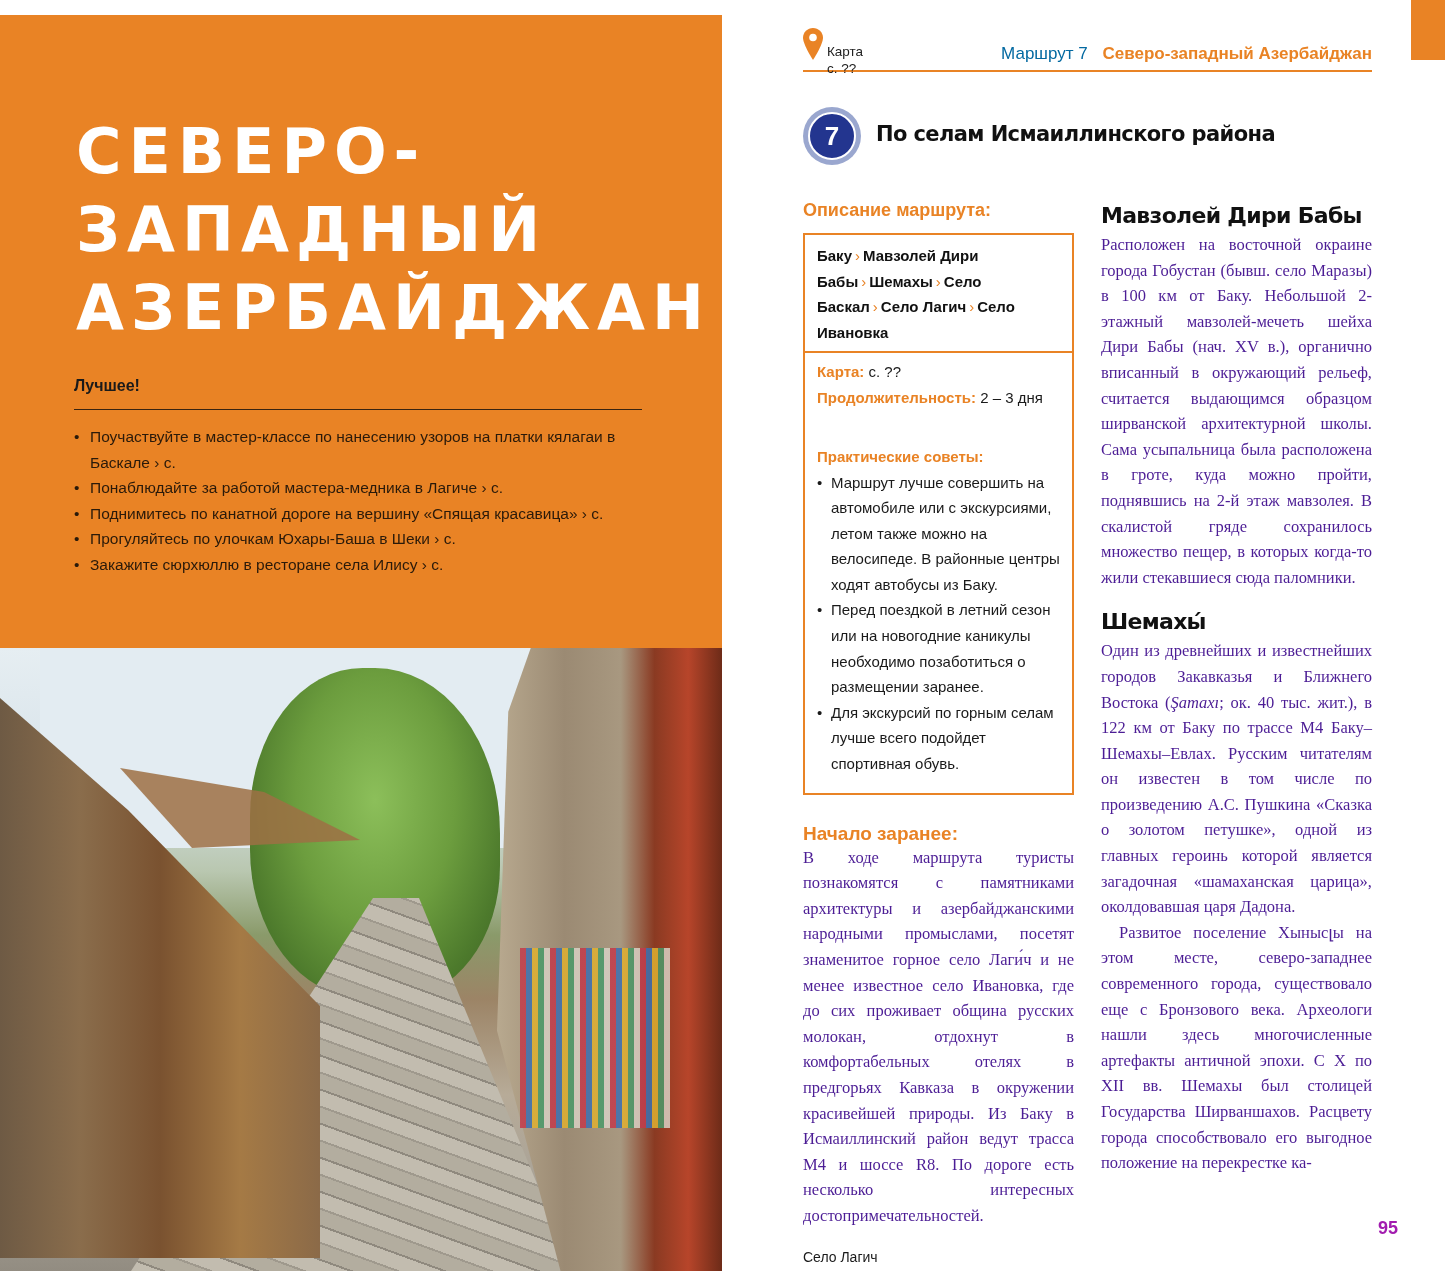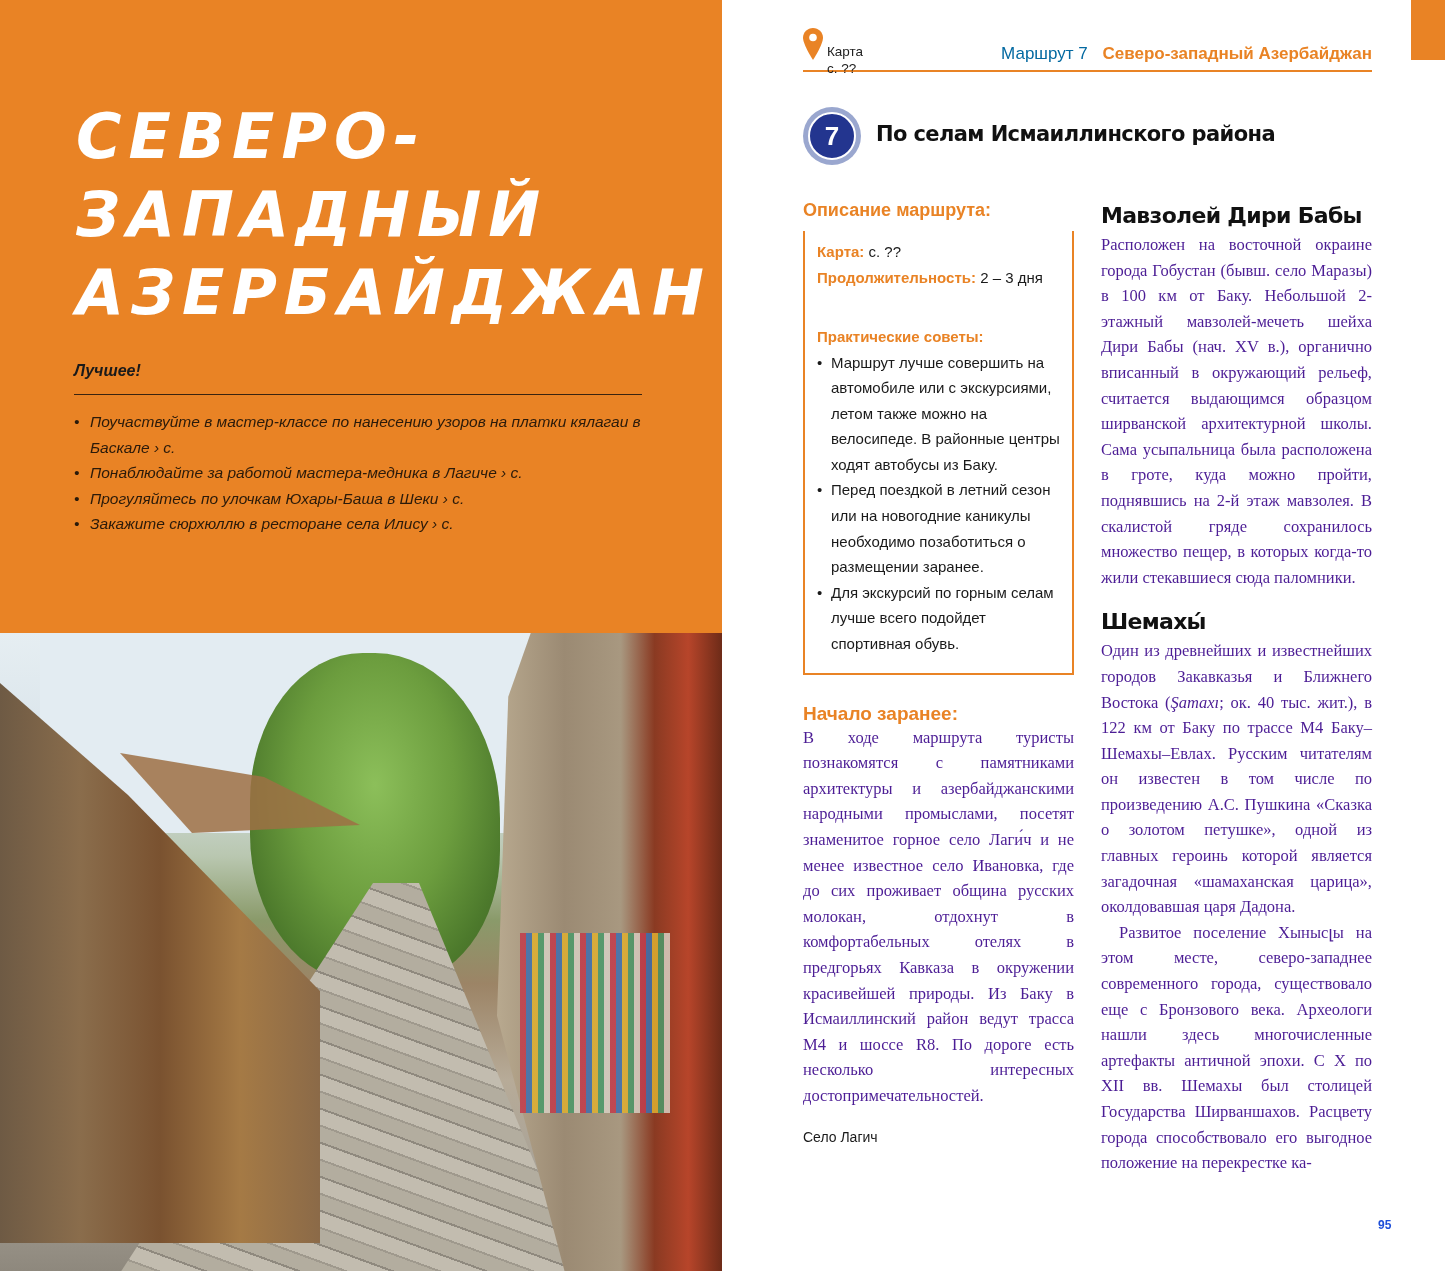--- a/index.html
+++ b/index.html
@@ -1,20 +1,20 @@
 <!DOCTYPE html>
 <html><head>
 <meta charset="utf-8">
 <style>
   * { box-sizing: border-box; margin: 0; padding: 0; }
   html, body { width: 1445px; height: 1271px; overflow: hidden; background: #ffffff; }
   body { position: relative; font-family: "Liberation Sans", sans-serif; color: #1a1a1a; }
 
   
-  .left-page { position: absolute; left: 0; top: 0; width: 722px; height: 1039px; background: #e98325; font-style: italic; }
+  .left-page { position: absolute; left: 0; top: 15px; width: 722px; height: 1039px; background: #e98325; }
   .chapter-title { position: absolute; left: 76px; top: 98px; width: 620px; color: #ffffff;
     font-family: "DejaVu Sans", sans-serif; font-weight: bold; font-size: 62px; line-height: 78px; letter-spacing: 7px; }
   .chapter-title div { white-space: nowrap; }
   .best-block { position: absolute; left: 74px; top: 362px; width: 568px; }
   .best-title { font-family: "Liberation Sans", sans-serif; font-weight: bold; font-size: 16px; color: #1a1a1a; padding-bottom: 14px; border-bottom: 1.5px solid #3a2410; }
   .best-list { list-style: none; margin-top: 14px; }
   .best-list li { position: relative; padding-left: 16px; font-size: 15.5px; line-height: 25.5px; color: #2a1a0a; }
   .best-list li::before { content: "•"; position: absolute; left: 0; top: 0; }
 
   .photo { position: absolute; left: 0; top: 633px; width: 722px; height: 638px; overflow: hidden;
@@ -69,37 +69,38 @@
   .start-head { margin-top: 26px; font-size: 19px; }
   .serif-text { font-family: "Liberation Serif", serif; font-size: 16.5px; line-height: 25.6px; text-align: justify; hyphens: auto; color: #4c1d95; }
   .caption { margin-top: 20px; font-size: 14px; color: #1a1a1a; }
 
   
   .col2 { position: absolute; left: 1101px; top: 200px; width: 271px; }
   .section-title { font-family: "DejaVu Sans", sans-serif; font-weight: bold; font-size: 22px; letter-spacing: -0.7px; color: #111; line-height: 32px; }
   .section-gap { margin-top: 16px; }
   .indent { text-indent: 18px; }
 
-  .page-number { position: absolute; left: 1378px; top: 1218px; font-weight: bold; font-size: 12px; color: #1d4ed8; }
+  .page-number { position: absolute; left: 1378px; top: 1218px; font-weight: bold; font-size: 18px; color: #a21caf; }
 </style>
 </head>
 <body>
 
 <div class="left-page">
   <div class="chapter-title">
     <div>СЕВЕРО-</div>
     <div>ЗАПАДНЫЙ</div>
     <div>АЗЕРБАЙДЖАН</div>
   </div>
 
   <div class="best-block">
     <div class="best-title">Лучшее!</div>
     <ul class="best-list">
       <li>Поучаствуйте в мастер-классе по нанесению узоров на платки кялагаи в Баскале › с.</li>
       <li>Понаблюдайте за работой мастера-медника в Лагиче › с.</li>
+      <li>Поднимитесь по канатной дороге на вершину «Спящая красавица» › с.</li>
       <li>Прогуляйтесь по улочкам Юхары-Баша в Шеки › с.</li>
       <li>Закажите сюрхюллю в ресторане села Илису › с.</li>
     </ul>
   </div>
 
   <div class="photo" title="Село Лагич — мощеная улица с лавками">
     <div class="sky"></div>
     <div class="tree"></div>
     <div class="road"></div>
     <div class="left-house"></div>
@@ -127,20 +128,23 @@
   </div>
 </div>
 
 <div class="route-badge">
   <div class="route-badge-inner">7</div>
 </div>
 <div class="route-title">По селам Исмаиллинского района</div>
 
 <div class="col1">
   <div class="orange-head route-desc-head">Описание маршрута:</div>
+  <div class="route-box">
+    <span>Баку</span><span class="sep">›</span><span>Мавзолей Дири Бабы</span><span class="sep">›</span><span>Шемахы</span><span class="sep">›</span><span>Село Баскал</span><span class="sep">›</span><span>Село Лагич</span><span class="sep">›</span><span>Село Ивановка</span>
+  </div>
   <div class="info-box">
     <div class="info-line">
       <span class="info-label">Карта:</span>
       <span>с. ??</span>
     </div>
     <div class="info-line">
       <span class="info-label">Продолжительность:</span>
       <span>2 – 3 дня</span>
     </div>
     <div class="info-line info-label">Практические советы:</div>

